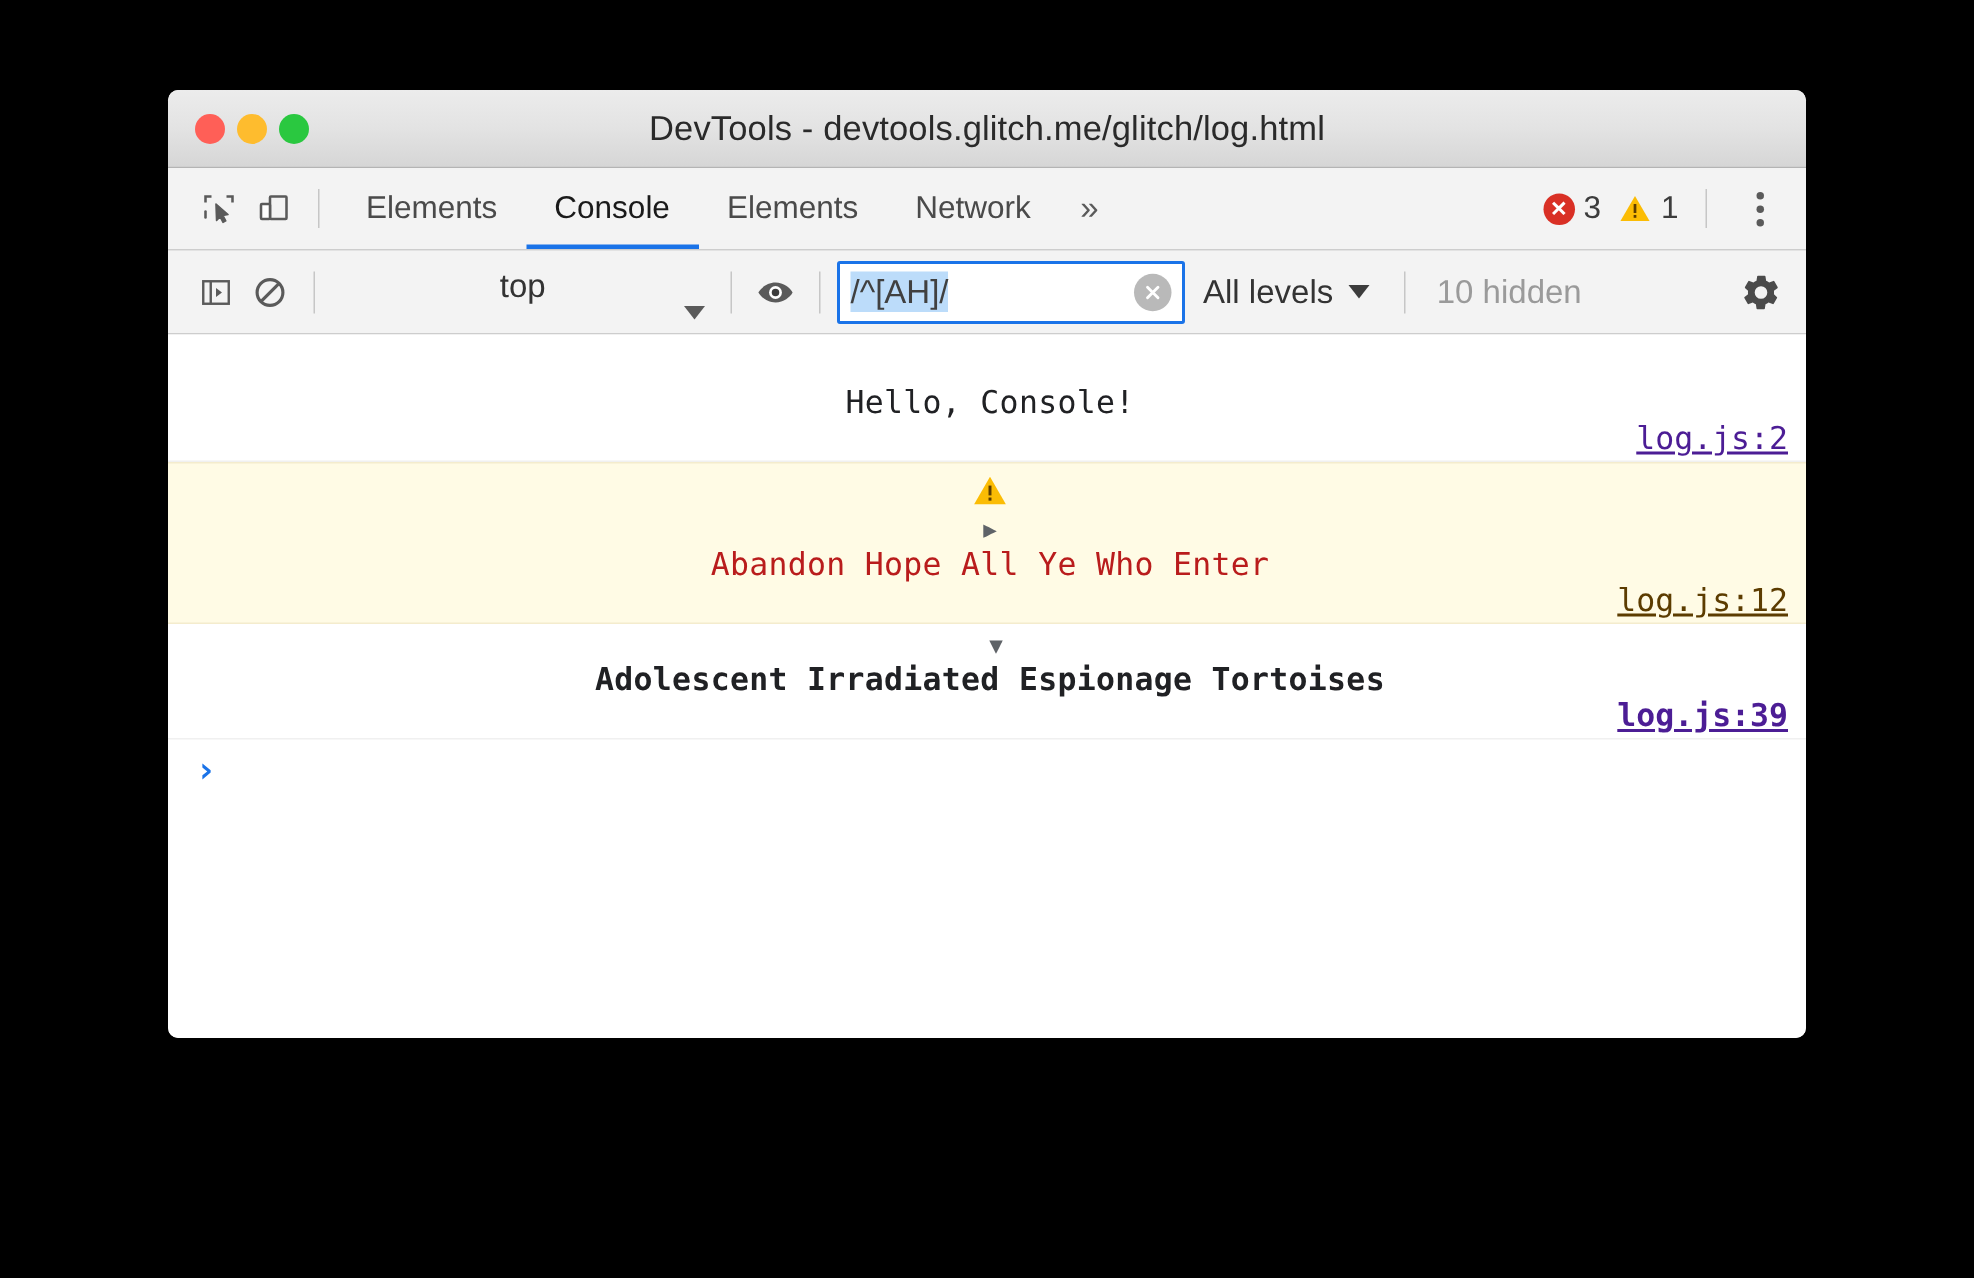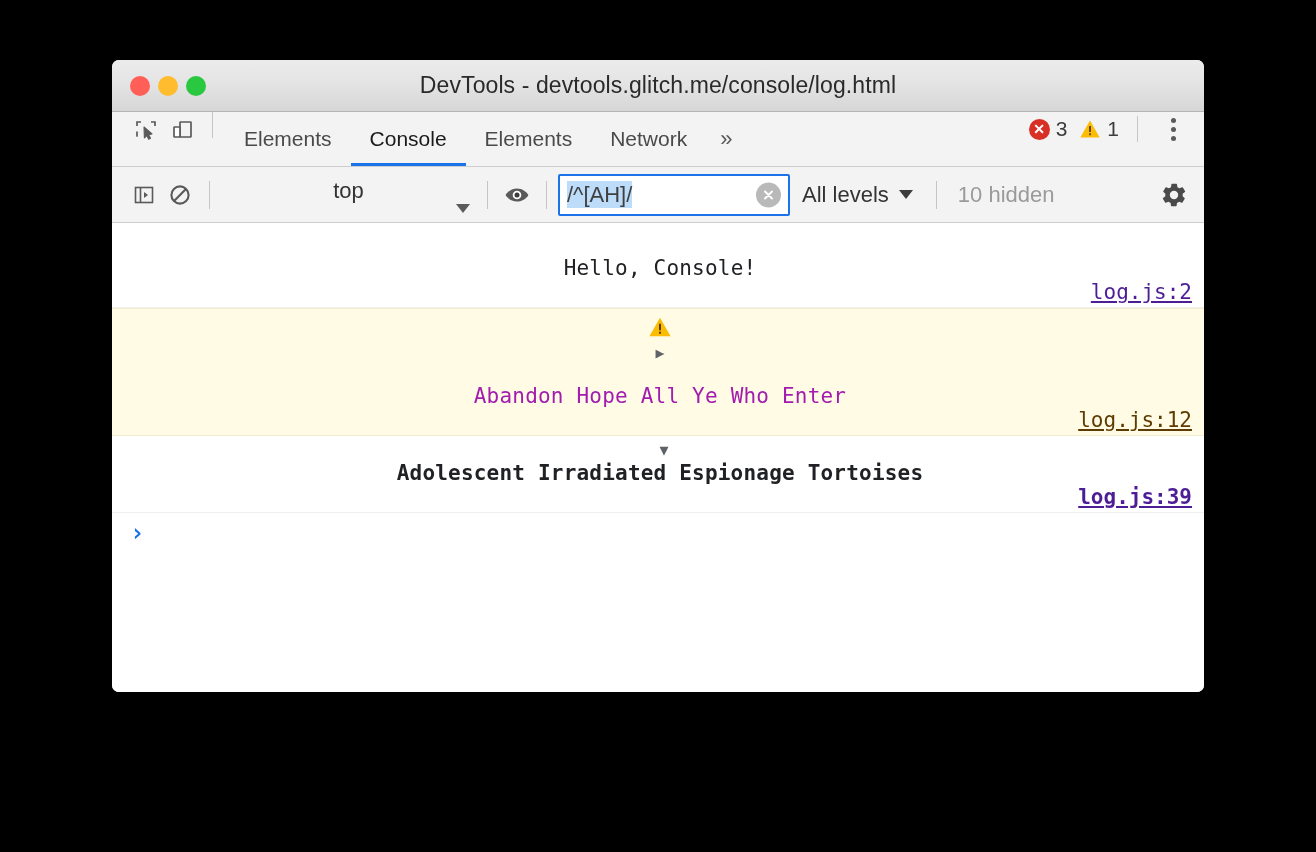--- a/index.html
+++ b/index.html
@@ -59,21 +59,21 @@
     letter-spacing: 0.1px;
     font-family: "Liberation Sans", sans-serif;
   }
 
   
   .tabbar {
     height: 55px;
     background: #f3f3f3;
     border-bottom: 1px solid #cdcdcd;
     display: flex;
-    align-items: flex-start;
+    align-items: center;
     padding: 0 14px 0 16px;
     position: relative;
   }
   .tb-icon {
     width: 36px; height: 36px;
     display: flex; align-items: center; justify-content: center;
     color: #5a5a5a;
     border-radius: 3px;
   }
   .tb-sep {
@@ -267,21 +267,21 @@
     flex: 0 0 22px;
     display: flex; align-items: center; justify-content: center;
     font-size: 15px;
     color: #5f6368;
   }
   .msg-text {
     color: #202124;
     white-space: pre;
     letter-spacing: 0.2px;
   }
-  .msg.warning .msg-text { color: #a21caf; margin-top: 20px; }
+  .msg.warning .msg-text { color: #b91c1c; }
   .msg-text.bold { font-weight: bold; }
   .msg-src {
     margin-left: auto;
     font-family: "DejaVu Sans Mono", monospace;
     font-size: 21px;
     color: #4c1d95;
     text-decoration: underline;
     white-space: nowrap;
     padding-left: 20px;
   }
@@ -306,21 +306,21 @@
 <body>
 
 <div class="window">
 
   <div class="titlebar">
     <div class="traffic">
       <span class="light red"></span>
       <span class="light yellow"></span>
       <span class="light green"></span>
     </div>
-    <div class="window-title">DevTools - devtools.glitch.me/console/log.html</div>
+    <div class="window-title">DevTools - devtools.glitch.me/glitch/log.html</div>
   </div>
 
   <div class="tabbar">
     <div class="tb-icon">
       <svg width="24" height="24" viewBox="0 0 24 24" fill="none" stroke="#5a5a5a" stroke-width="1.7">
         <path d="M3 8V4h4M17 4h4v4"></path>
         <path d="M3 14v4" stroke-linecap="round"></path>
         <path d="M10 9l8 7-3.4.6 1.9 3.6-1.8 1-1.9-3.7-2.4 2.4z" fill="#5a5a5a" stroke="#5a5a5a" stroke-width="1.1" stroke-linejoin="round"></path>
       </svg>
     </div>

